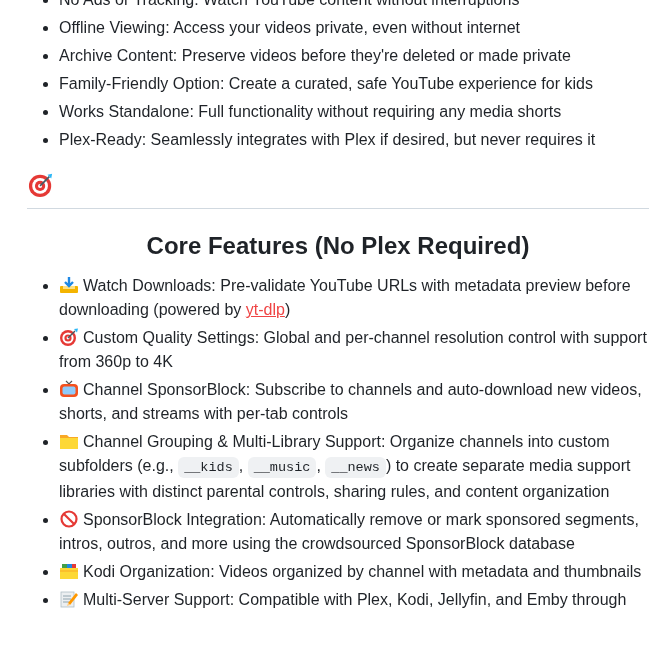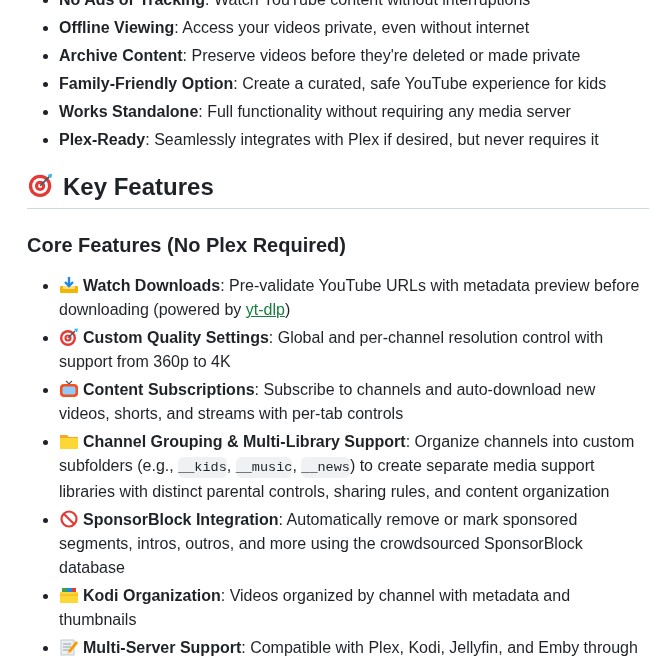--- a/index.html
+++ b/index.html
@@ -5,62 +5,62 @@
   html, body { margin: 0; padding: 0; background: #ffffff; }
   body {
     width: 660px; height: 660px; overflow: hidden; position: relative;
     font-family: "Liberation Sans", "DejaVu Sans", sans-serif;
     font-size: 16px; line-height: 24px; color: #1f2328;
   }
   .page { position: absolute; left: 27px; top: -12px; width: 622px; }
   ul { margin: 0; padding-left: 32px; list-style: disc; }
   li { margin: 0 0 4px 0; }
   li::marker { color: #1f2328; }
-  b { font-weight: 700; }
+  b { font-weight: 400; }
   .h2 {
     margin: 20px 0 0 0; padding-bottom: 6px;
     font-size: 24px; line-height: 30px; font-weight: 700;
     border-bottom: 1px solid #d1d9e0;
   }
   .h3 {
     margin: 24px 0 16px 0;
-    font-size: 20px; line-height: 25px; font-weight: 700;
+    font-size: 24px; line-height: 25px; font-weight: 700; text-align: center;
   }
   .emoji { display: inline-block; width: 20px; height: 18px; vertical-align: -3px; margin-right: 4px; }
   .h2 .emoji { width: 28px; height: 26px; vertical-align: -3px; margin-right: 8px; }
-  a { color: #15803d; text-decoration: underline; }
+  a { color: #ef4444; text-decoration: underline; }
   code {
     font-family: "Liberation Mono", "DejaVu Sans Mono", monospace;
-    font-size: 13.5px; background: #eff1f3; border-radius: 6px; padding: 3px 0;
+    font-size: 13.5px; background: #eff1f3; border-radius: 6px; padding: 3px 6px;
   }
   .list2 li { margin-bottom: 4px; }
 </style>
 </head>
 <body>
 
 <div class="page">
 
   <ul>
     <li><b>No Ads or Tracking</b><span>: Watch YouTube content without interruptions</span></li>
     <li><b>Offline Viewing</b><span>: Access your videos private, even without internet</span></li>
     <li><b>Archive Content</b><span>: Preserve videos before they're deleted or made private</span></li>
     <li><b>Family-Friendly Option</b><span>: Create a curated, safe YouTube experience for kids</span></li>
-    <li><b>Works Standalone</b><span>: Full functionality without requiring any media server</span></li>
+    <li><b>Works Standalone</b><span>: Full functionality without requiring any media shorts</span></li>
     <li><b>Plex-Ready</b><span>: Seamlessly integrates with Plex if desired, but never requires it</span></li>
   </ul>
 
   <div class="h2">
     <svg class="emoji" viewBox="0 0 28 28">
       <circle cx="13" cy="15" r="12" fill="#e53935"></circle>
         <circle cx="13" cy="15" r="8.5" fill="#fff"></circle>
         <circle cx="13" cy="15" r="5.5" fill="#e53935"></circle>
         <circle cx="13" cy="15" r="2.2" fill="#fff"></circle>
       <line x1="13" y1="15" x2="23" y2="5" stroke="#455a64" stroke-width="1.8"></line>
         <path d="M21 3 L26 2 L25 7 Z" fill="#29b6f6"></path>
-    </svg><span>Key Features</span>
+    </svg>
   </div>
 
   <div class="h3">Core Features (No Plex Required)</div>
 
   <ul class="list2">
     <li>
       <svg class="emoji" viewBox="0 0 20 18">
           <rect x="1" y="10" width="18" height="7" rx="1" fill="#f4b400"></rect>
           <rect x="4" y="10" width="12" height="3" fill="#ffe082"></rect>
           <path d="M10 1 V9 M6 6 L10 10 L14 6" stroke="#1e88e5" stroke-width="2.4" fill="none"></path>
@@ -74,21 +74,21 @@
           <circle cx="9" cy="10" r="1.4" fill="#fff"></circle>
           <line x1="9" y1="10" x2="16" y2="3" stroke="#455a64" stroke-width="1.4"></line>
           <path d="M15 1 L19 0.5 L18 4.5 Z" fill="#29b6f6"></path>
         </svg><b>Custom Quality Settings</b><span>: Global and per-channel resolution control with support from 360p to 4K</span>
     </li>
     <li>
       <svg class="emoji" viewBox="0 0 20 18">
           <path d="M7 1 L10 4 L13 1" stroke="#555" stroke-width="1.2" fill="none"></path>
           <rect x="1" y="4" width="18" height="13" rx="4" fill="#f4511e"></rect>
           <rect x="3.5" y="6.5" width="13" height="8" rx="2" fill="#90caf9"></rect>
-        </svg><b>Content Subscriptions</b><span>: Subscribe to channels and auto-download new videos, shorts, and streams with per-tab controls</span>
+        </svg><b>Channel SponsorBlock</b><span>: Subscribe to channels and auto-download new videos, shorts, and streams with per-tab controls</span>
     </li>
     <li>
       <svg class="emoji" viewBox="0 0 20 18">
           <path d="M1 3 H8 L10 5 H19 V17 H1 Z" fill="#f9a825"></path>
           <rect x="1" y="6" width="18" height="11" fill="#fdd835"></rect>
         </svg><b>Channel Grouping &amp; Multi-Library Support</b><span>: Organize channels into custom subfolders (e.g., </span><code>__kids</code><span>, </span><code>__music</code><span>, </span><code>__news</code><span>) to create separate media support libraries with distinct parental controls, sharing rules, and content organization</span>
     </li>
     <li>
       <svg class="emoji" viewBox="0 0 20 18">
           <circle cx="10" cy="9" r="7.5" stroke="#e53935" stroke-width="2.2" fill="none"></circle>

